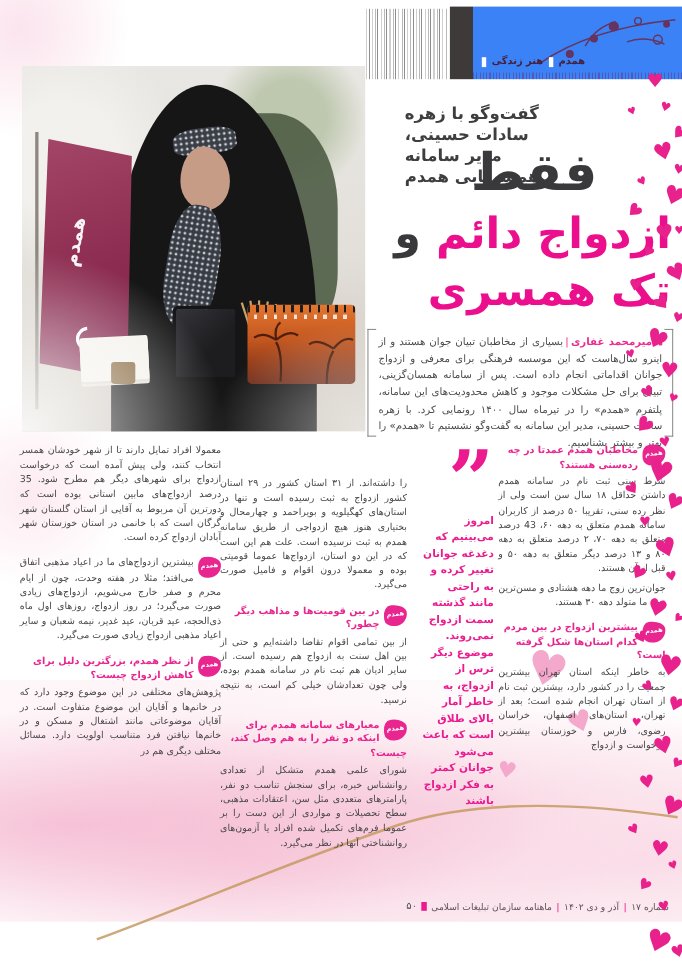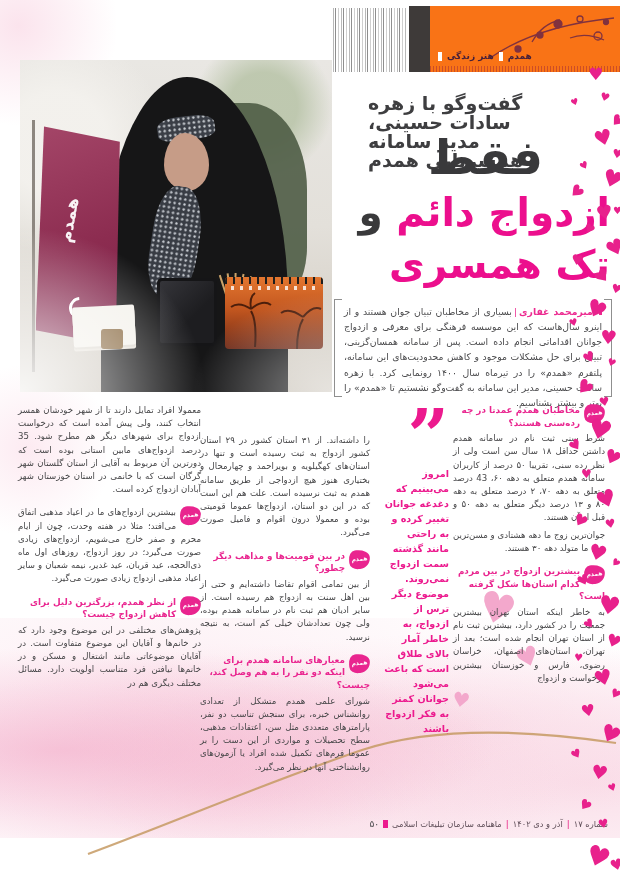--- a/index.html
+++ b/index.html
@@ -18,21 +18,21 @@
     radial-gradient(ellipse at 70% 50%, rgba(248,207,222,.5) 0%, rgba(248,207,222,0) 60%),
     radial-gradient(ellipse at 95% 75%, rgba(244,183,206,.45) 0%, rgba(244,183,206,0) 60%),
     radial-gradient(ellipse at 25% 25%, rgba(250,220,231,.45) 0%, rgba(250,220,231,0) 65%);}
   .white-bottom{left:0;top:838px;width:620px;height:39px;background:#fff;z-index:1;}
   .gold-swoosh{left:0;top:0;z-index:1;pointer-events:none;}
 
   
   .barcode{left:333px;top:8px;width:74px;height:64px;z-index:2;
     background:repeating-linear-gradient(90deg,#b9b9b9 0 1px,#fff 1px 2px,#8e8e8e 2px 3px,#fff 3px 5px,#cfcfcf 5px 6px,#fff 6px 8px);}
   .hdr-dark{left:409px;top:6px;width:21px;height:66px;background:#3e3a39;z-index:2;}
-  .hdr-pink{left:430px;top:6px;width:190px;height:66px;background:#f97316;z-index:2;}
+  .hdr-pink{left:430px;top:6px;width:190px;height:66px;background:#3b82f6;z-index:2;}
   .hdr-pink::after{content:"";position:absolute;left:0;bottom:0;width:100%;height:6px;
     background:repeating-linear-gradient(90deg,rgba(120,10,70,.35) 0 1px,rgba(0,0,0,0) 1px 3px);}
   .hdr-labels{position:absolute;left:8px;bottom:11px;display:flex;align-items:center;gap:5px;
     font-size:9px;font-weight:bold;color:#46203a;white-space:nowrap;}
   .tick{display:inline-block;width:4px;height:9px;background:#fff;}
   .floral{position:absolute;right:2px;top:2px;opacity:.85;}
   .heart{position:absolute;color:#e8218c;line-height:1;z-index:3;}
   .heart.light{color:#f3a8cc;z-index:0;}
   .hdr-drip{left:588px;top:66px;font-size:17px;z-index:3;}
 
@@ -72,21 +72,21 @@
     repeating-linear-gradient(90deg,#1d1d1d 0 2px,rgba(0,0,0,0) 2px 8px);}
   .cal-dates{position:absolute;top:9px;left:6px;right:6px;height:4px;background:
     repeating-linear-gradient(90deg,rgba(255,255,255,.8) 0 3px,rgba(0,0,0,0) 3px 9px);}
   .haze{position:absolute;left:0;bottom:0;width:60%;height:50%;
     background:radial-gradient(ellipse at 0% 100%,rgba(255,255,255,.85),rgba(255,255,255,0) 70%);}
   .haze2{position:absolute;right:0;bottom:0;width:45%;height:30%;
     background:radial-gradient(ellipse at 100% 100%,rgba(255,255,255,.5),rgba(255,255,255,0) 70%);}
 
   
   .kicker{left:368px;top:94px;width:160px;direction:rtl;text-align:left;z-index:2;
-    font-size:19px;font-weight:bold;color:#3e3e40;line-height:19px;}
+    font-size:15px;font-weight:bold;color:#3e3e40;line-height:19px;}
   .t-word1{right:77px;top:130px;font-size:47px;font-weight:bold;color:#39393b;z-index:2;letter-spacing:-1px;}
   .t-line2{right:10px;top:190px;font-size:39px;font-weight:bold;color:#ec0f8d;direction:rtl;z-index:2;letter-spacing:-1px;white-space:nowrap;}
   .t-line2 .dark{color:#39393b;}
   .t-line3{right:10px;top:242px;font-size:39px;font-weight:bold;color:#ec0f8d;z-index:2;letter-spacing:-1px;white-space:nowrap;}
 
   
   .intro{left:334px;top:299px;width:278px;height:98px;z-index:2;direction:rtl;
     padding:5px 10px 0 10px;box-sizing:border-box;text-align:justify;
     font-size:9.3px;line-height:1.63;color:#4b4b4d;}
   .intro .br{position:absolute;top:0;bottom:0;width:7px;}

